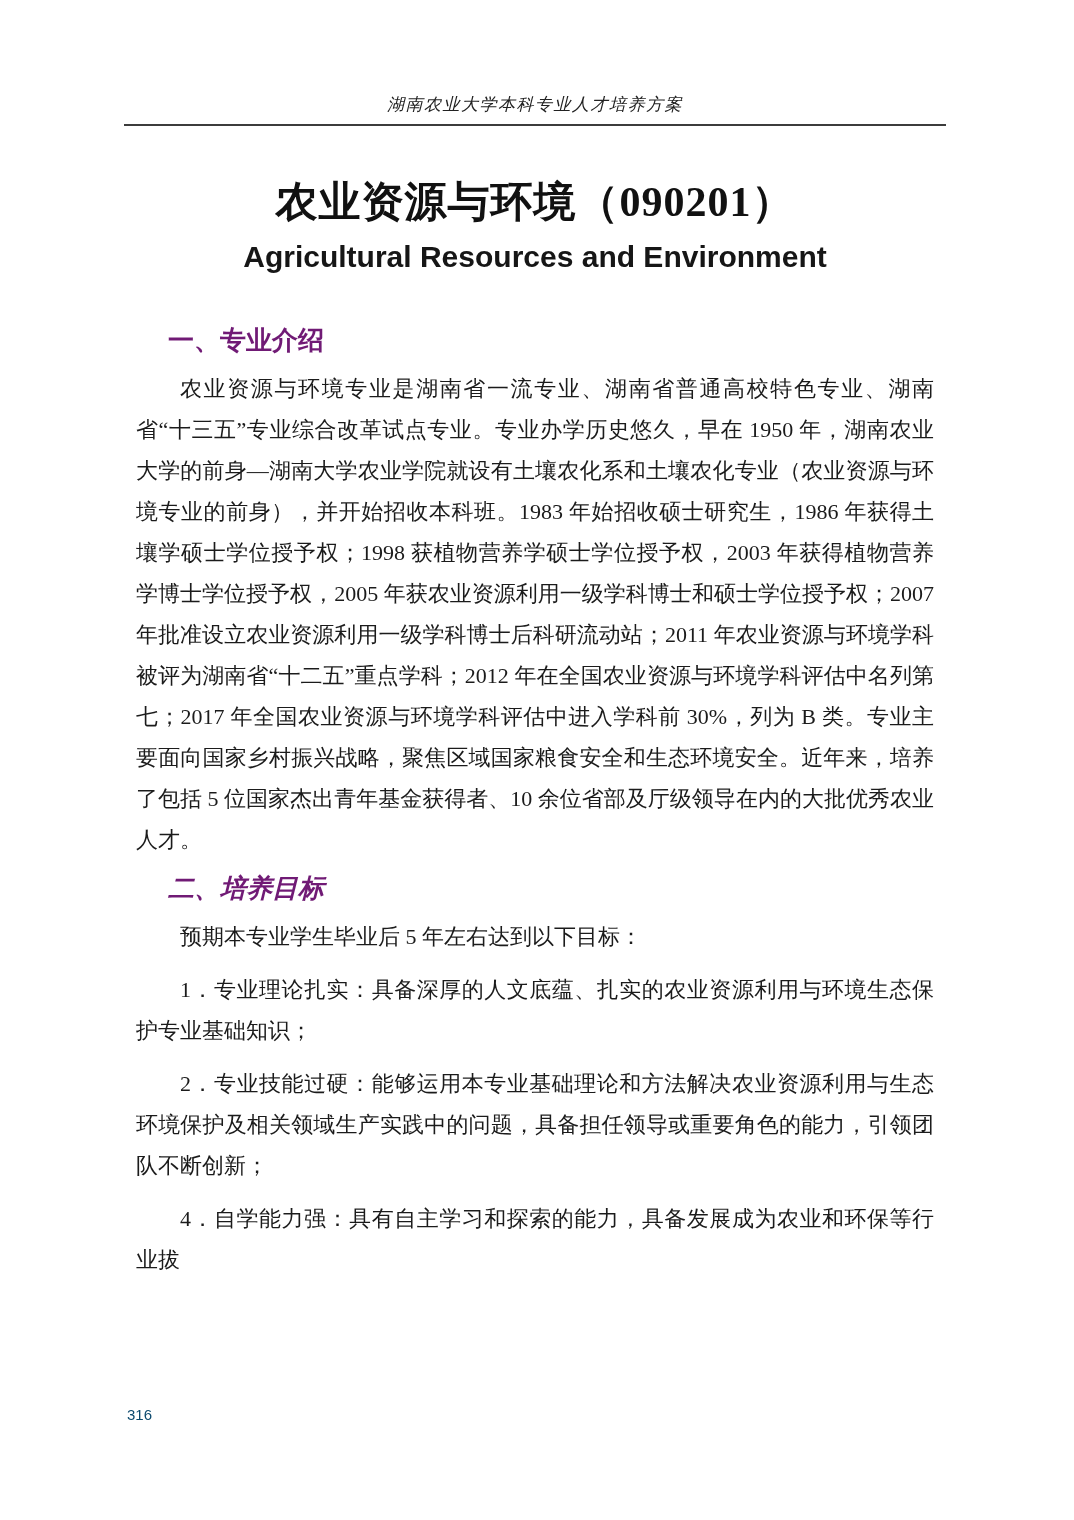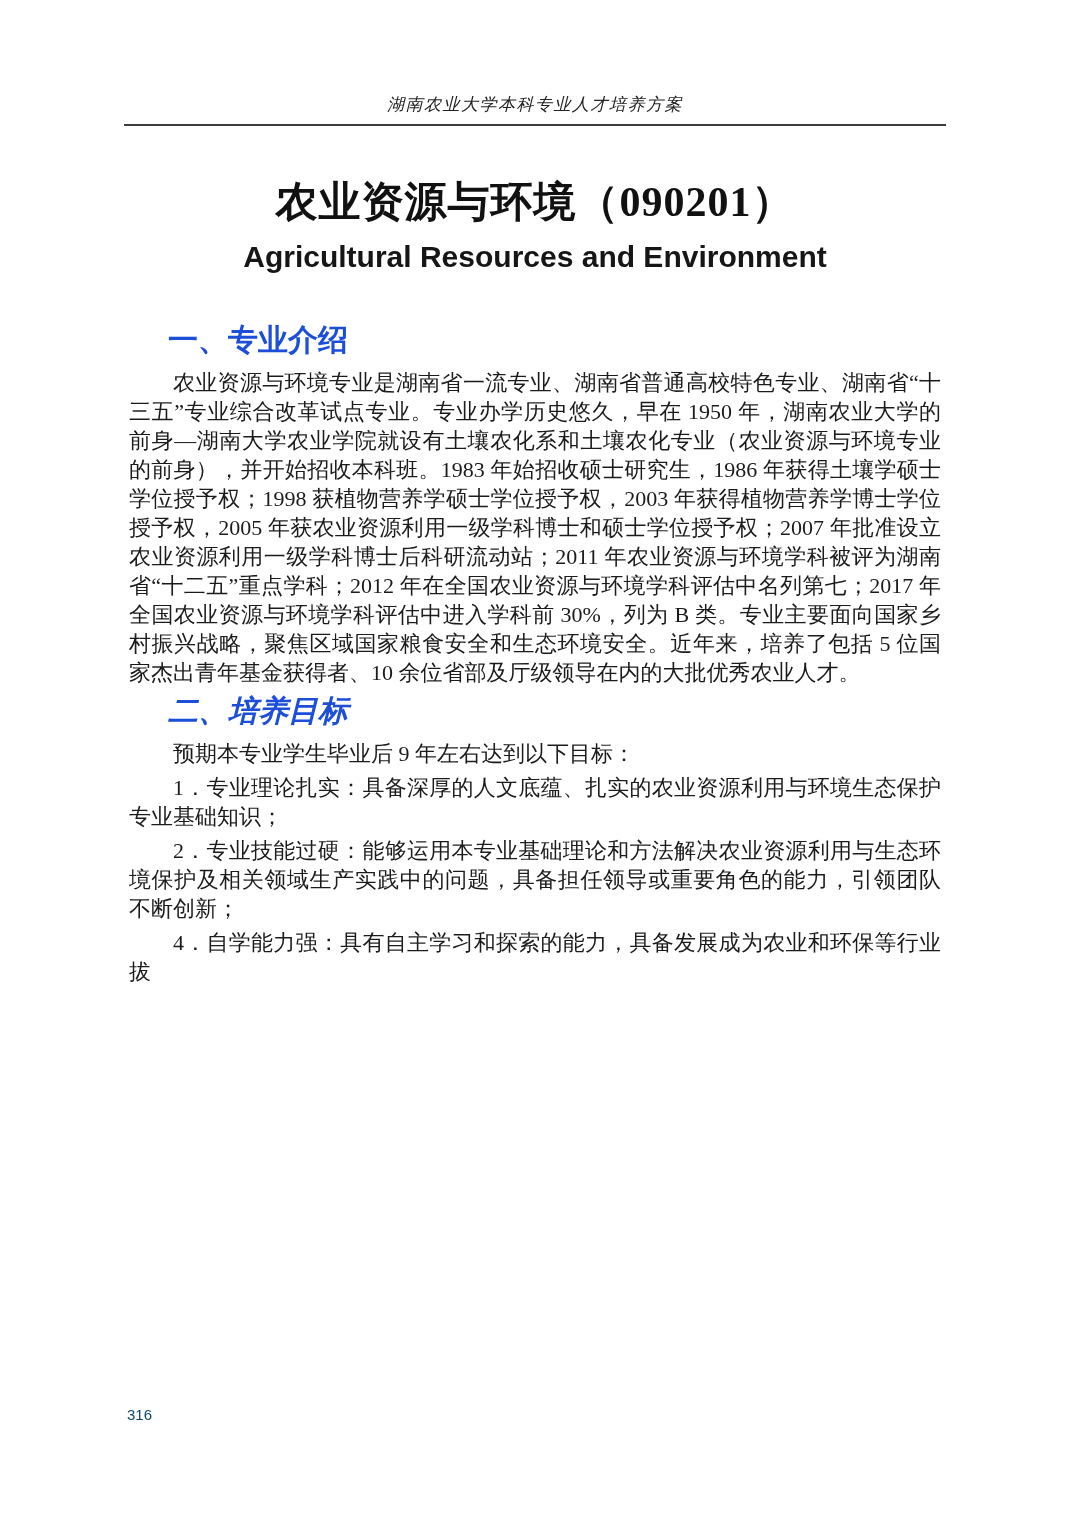--- a/index.html
+++ b/index.html
@@ -54,35 +54,35 @@
     font-size: 30px;
     line-height: 38px;
     font-weight: bold;
     color: #161616;
     font-family: "Liberation Sans", "DejaVu Sans", sans-serif;
   }
   
   .sec-heading {
     margin: 48px 0 0 0;
     padding-left: 44px;
-    font-size: 30px;
+    font-size: 26px;
     line-height: 32px;
     font-weight: bold;
-    color: #1d4ed8;
+    color: #701a75;
     font-family: "Liberation Sans", "DejaVu Sans", sans-serif;
   }
   .sec-heading.tight {
     margin-top: 8px;
     font-style: italic;
   }
   
   .body-para {
-    margin: 5px;
+    margin: 12px;
     font-size: 22px;
-    line-height: 29px;
+    line-height: 41px;
     text-align: justify;
     text-indent: 44px;
     color: #1b1b1b;
   }
   .sec-heading + .body-para {
     margin-top: 12px;
   }
   
   .page-number {
     position: absolute;
@@ -106,21 +106,21 @@
 
   <h2 class="title-en">Agricultural Resources and Environment</h2>
 
   <h3 class="sec-heading">一、专业介绍</h3>
 
   <p class="body-para">农业资源与环境专业是湖南省一流专业、湖南省普通高校特色专业、湖南省“十三五”专业综合改革试点专业。专业办学历史悠久，早在 1950 年，湖南农业大学的前身—湖南大学农业学院就设有土壤农化系和土壤农化专业（农业资源与环境专业的前身），并开始招收本科班。1983 年始招收硕士研究生，1986 年获得土壤学硕士学位授予权；1998 获植物营养学硕士学位授予权，2003 年获得植物营养学博士学位授予权，2005 年获农业资源利用一级学科博士和硕士学位授予权；2007 年批准设立农业资源利用一级学科博士后科研流动站；2011 年农业资源与环境学科被评为湖南省“十二五”重点学科；2012 年在全国农业资源与环境学科评估中名列第七；2017 年全国农业资源与环境学科评估中进入学科前 30%，列为 B 类。专业主要面向国家乡村振兴战略，聚焦区域国家粮食安全和生态环境安全。近年来，培养了包括 5 位国家杰出青年基金获得者、10 余位省部及厅级领导在内的大批优秀农业人才。</p>
 
   <h3 class="sec-heading tight">二、培养目标</h3>
 
 
-  <p class="body-para">预期本专业学生毕业后 9 年左右达到以下目标：</p>
+  <p class="body-para">预期本专业学生毕业后 5 年左右达到以下目标：</p>
 
   <p class="body-para">1．专业理论扎实：具备深厚的人文底蕴、扎实的农业资源利用与环境生态保护专业基础知识；</p>
 
   <p class="body-para">2．专业技能过硬：能够运用本专业基础理论和方法解决农业资源利用与生态环境保护及相关领域生产实践中的问题，具备担任领导或重要角色的能力，引领团队不断创新；</p>
 
 
   <p class="body-para">4．自学能力强：具有自主学习和探索的能力，具备发展成为农业和环保等行业拔</p>
 
   <div class="page-number">316</div>
 

